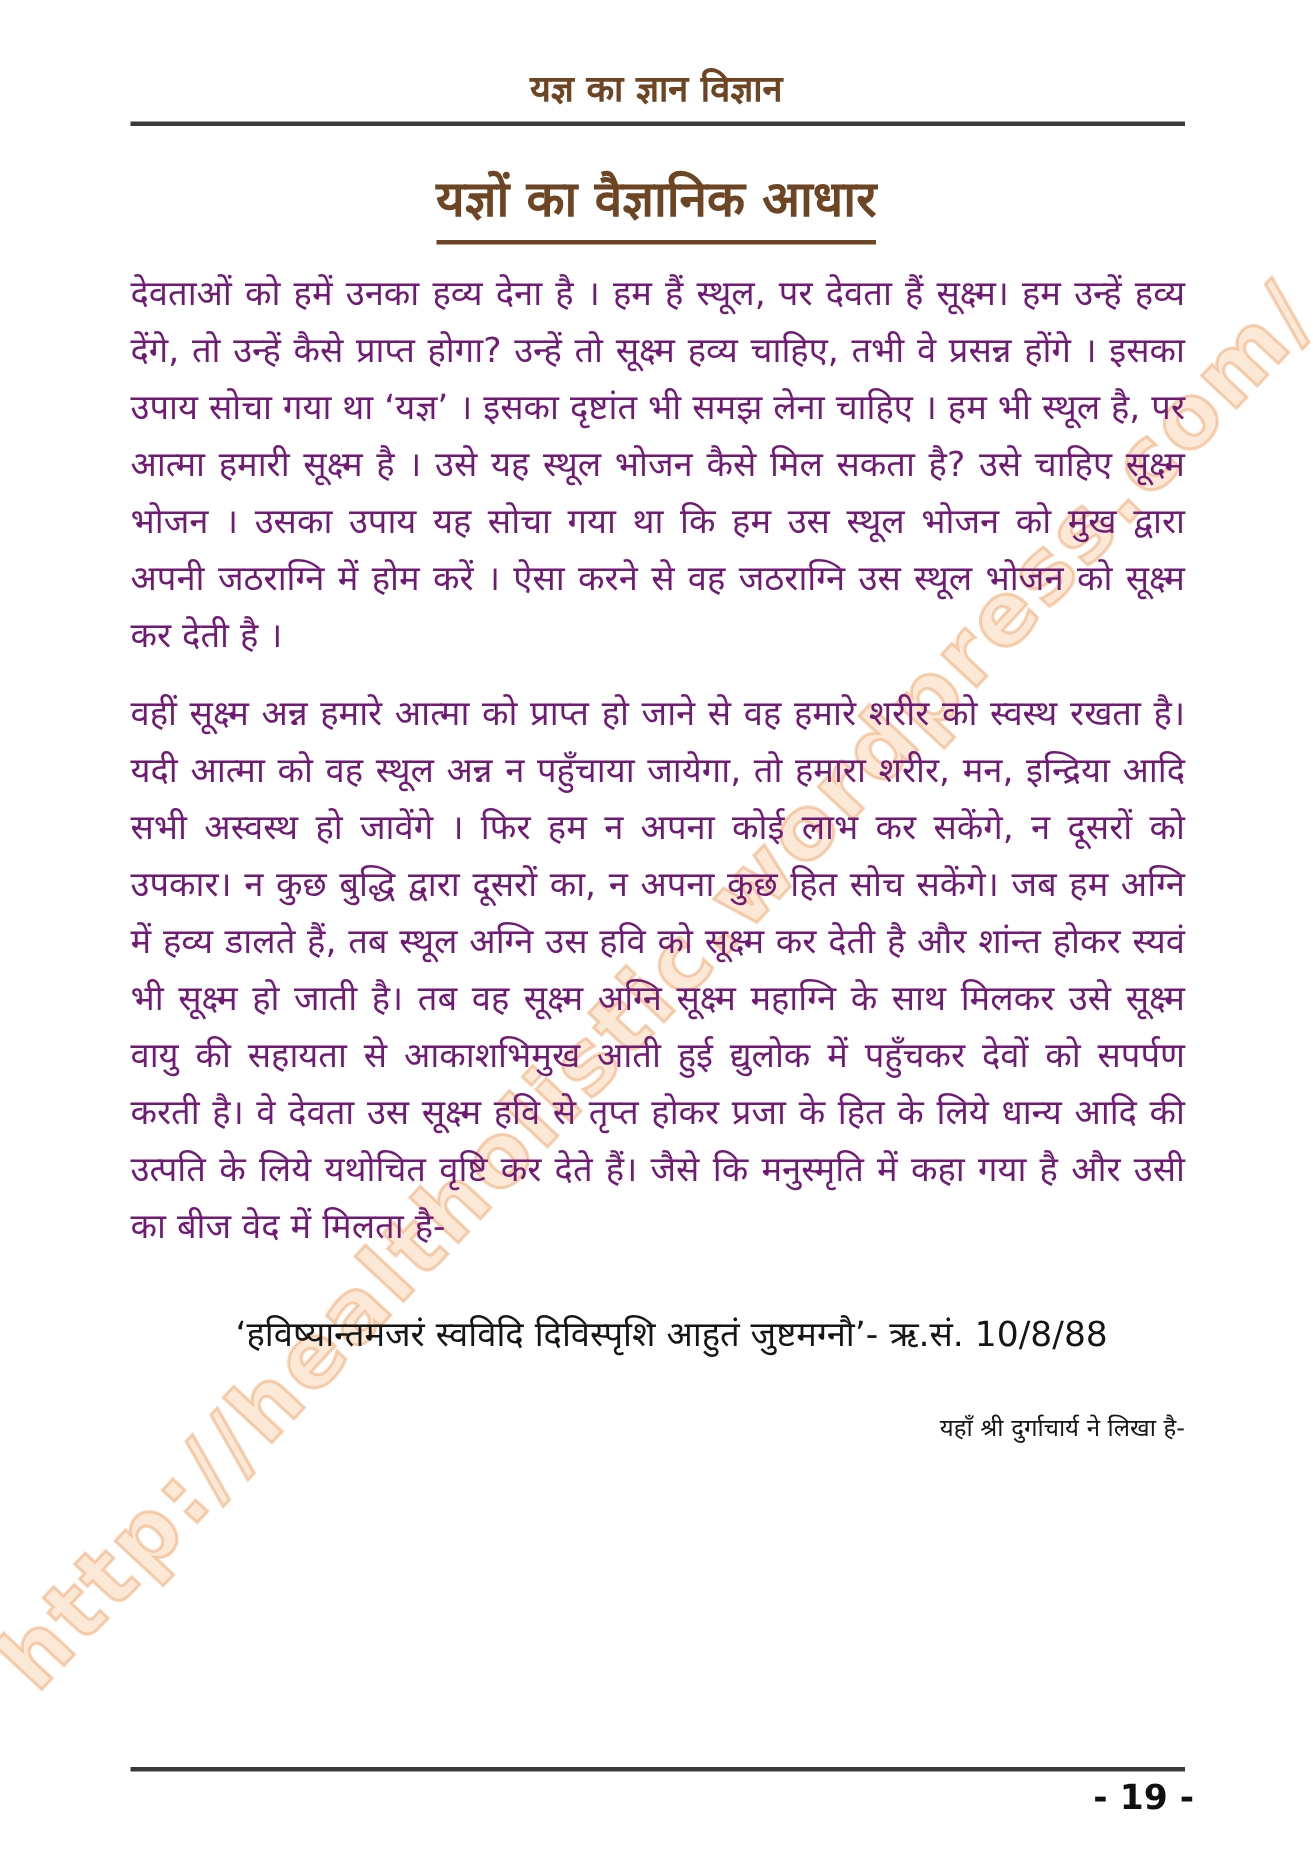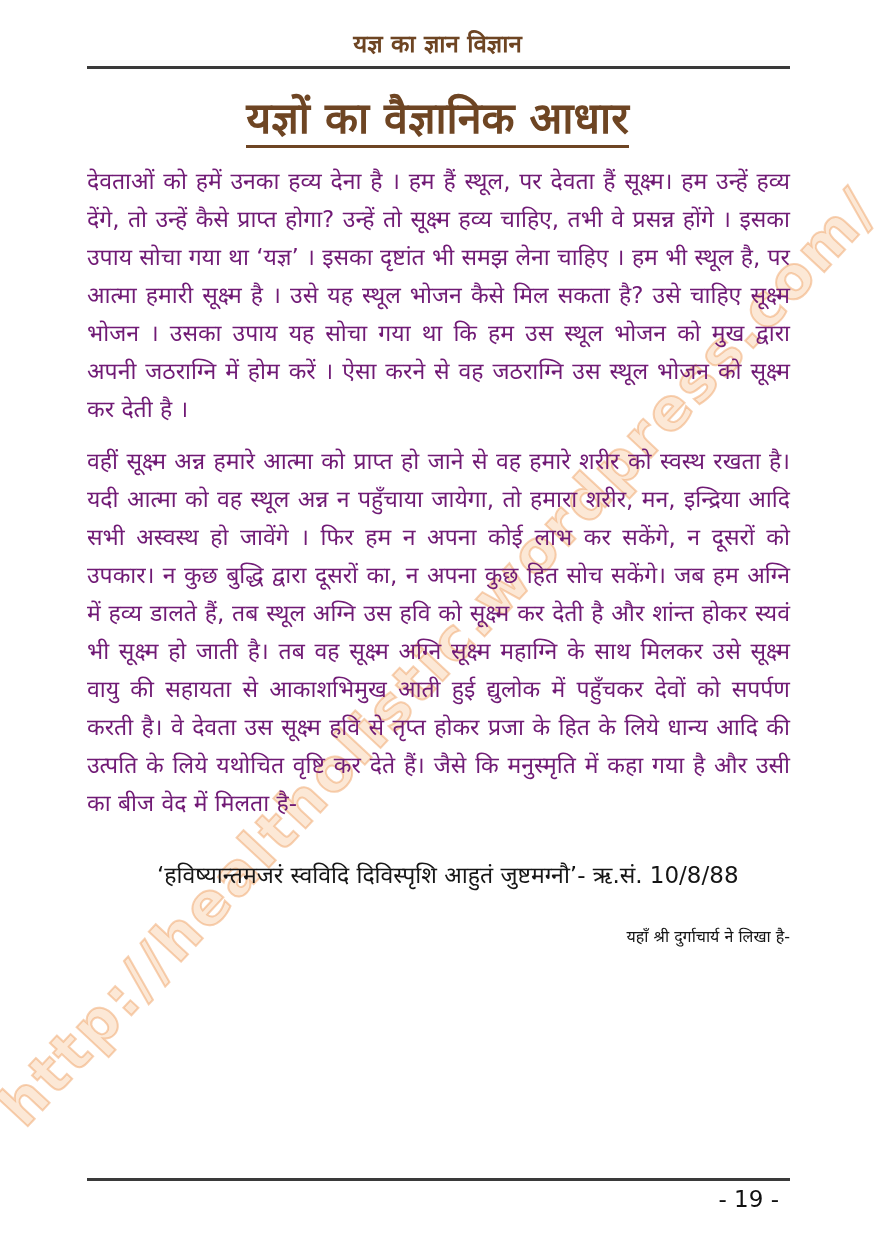--- a/index.html
+++ b/index.html
@@ -27,40 +27,40 @@
     font-weight: bold;
     letter-spacing: 3px;
     white-space: nowrap;
     color: rgba(248, 198, 152, 0.40);
     -webkit-text-stroke: 2px rgba(240, 164, 104, 0.50);
     pointer-events: none;
     z-index: 1;
   }
   
   .running-header {
+    padding-top: 42px;
     text-align: center;
     font-size: 24px;
     font-weight: bold;
     line-height: 34px;
     color: #6e4523;
-    margin-top: 27px;
   }
   .header-rule {
     margin: 5px 85px 0 87px;
     border: 0;
     border-top: 3px solid #3a3a3a;
   }
   
   .title-wrap {
     text-align: center;
     margin-top: 24px;
   }
   .doc-title {
     display: inline-block;
-    font-size: 43px;
+    font-size: 33px;
     font-weight: bold;
     line-height: 50px;
     color: #6e4523;
     border-bottom: 3px solid #6e4523;
     padding-bottom: 2px;
   }
   
   .content {
     position: relative;
     margin: 0 85px 0 87px;
@@ -105,23 +105,23 @@
     right: 85px;
     top: 1178px;
     border: 0;
     border-top: 3px solid #3a3a3a;
     margin: 0;
     z-index: 2;
   }
   .page-number {
     position: absolute;
     top: 1186px;
-    right: 96px;
+    right: 79px;
     font-size: 23px;
-    font-weight: normal;
+    font-weight: bold;
     color: #111111;
     z-index: 2;
   }
 </style>
 </head>
 <body>
 
 <div class="page">
 
   <div class="watermark">http://healtholistic.wordpress.com/</div>

